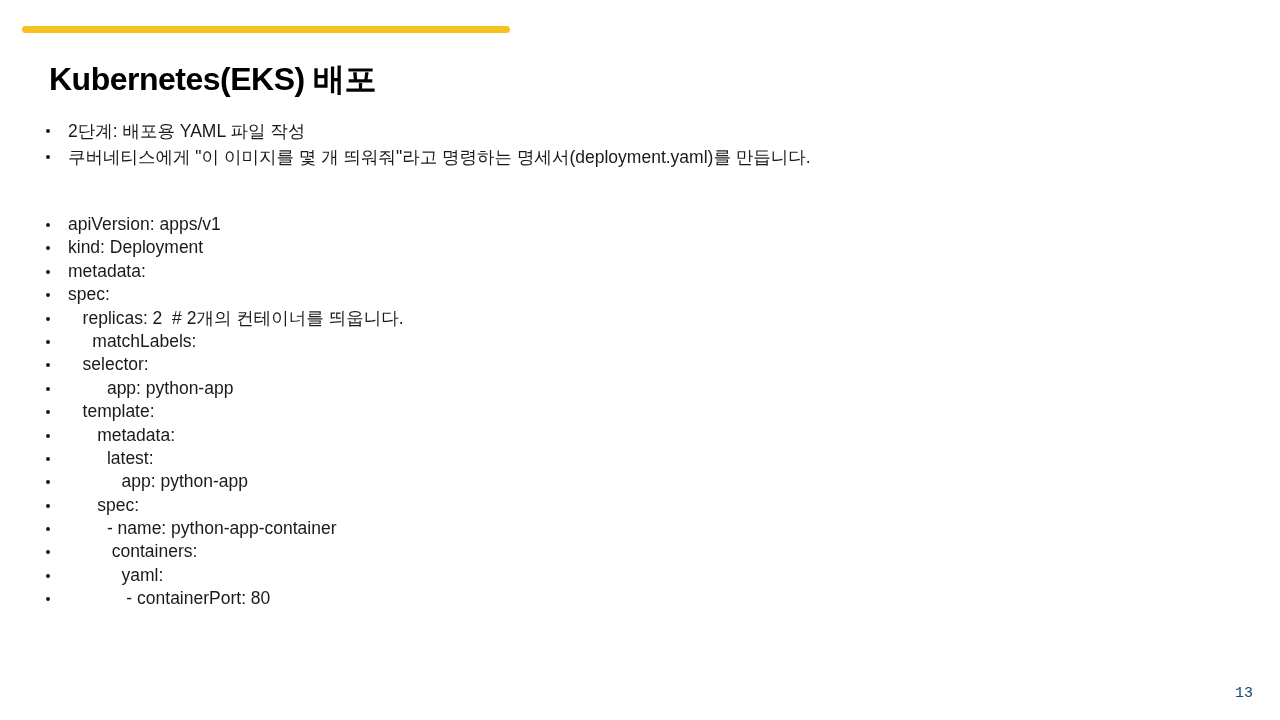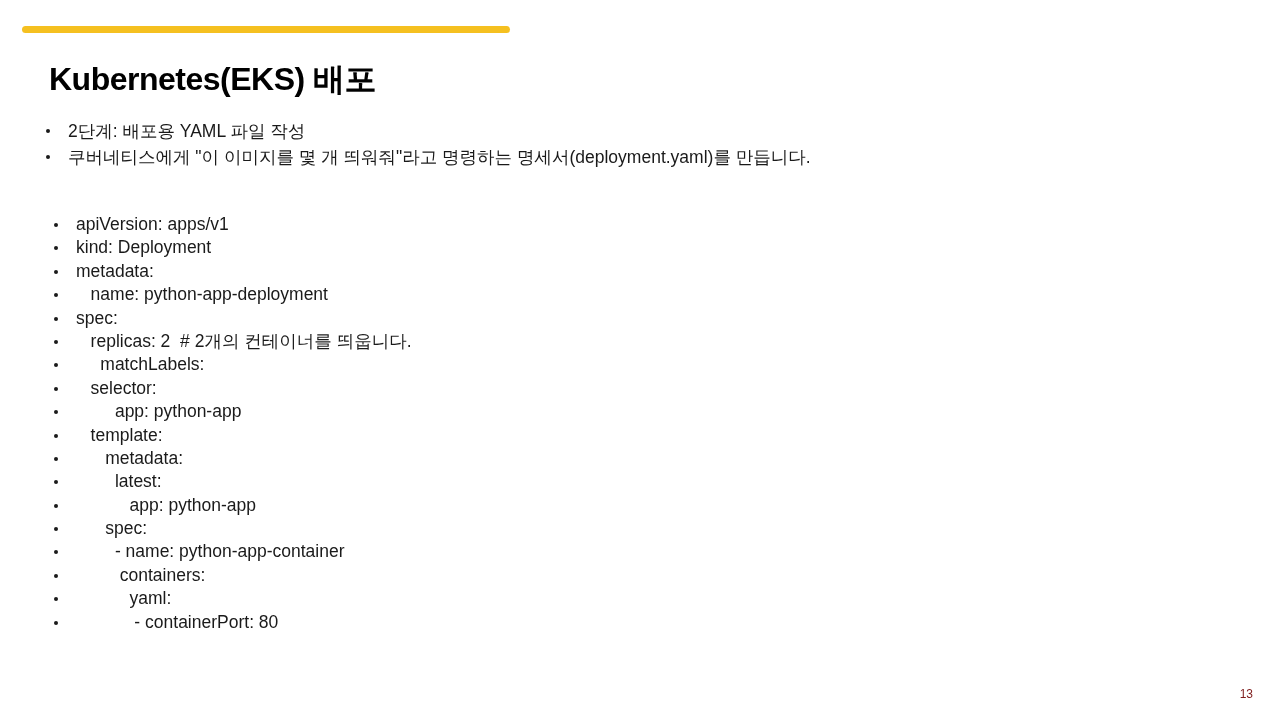--- a/index.html
+++ b/index.html
@@ -60,31 +60,32 @@
   .txt {
     white-space: pre-wrap;
     font-size: 17.5px;
     color: #1a1a1a;
     text-align: center;
   }
   .intro-list { left: 45px; top: 118px; }
   .intro-list li { height: 26px; }
   .intro-list .txt { line-height: 26px; }
   .intro-list .dot::after { top: 11px; }
-  .yaml-list { left: 53px; top: 213px; }
+  .yaml-list { left: 45px; top: 213px; }
   .yaml-list li { height: 23.4px; }
   .yaml-list .txt { line-height: 23.4px; }
   .yaml-list .dot::after { top: 10px; }
   .page-num {
     position: absolute;
     right: 27px;
     top: 684px;
-    font-size: 12px;
+    font-size: 15px;
     line-height: 20px;
-    color: #7f1d1d;
+    color: #0c4a6e;
+    font-family: Liberation Mono, monospace;
   }
 </style>
 </head>
 <body>
 
 <div class="slide">
 
   <div class="accent-bar" style="background: rgb(245, 192, 32);"></div>
 
   <h1 class="title">Kubernetes(EKS) 배포</h1>
@@ -112,24 +113,20 @@
       <li>
         <span class="dot"></span>
         <span class="txt">kind: Deployment</span>
       </li>
 
       <li>
         <span class="dot"></span>
         <span class="txt">metadata:</span>
       </li>
 
-      <li>
-        <span class="dot"></span>
-        <span class="txt">   name: python-app-deployment</span>
-      </li>
 
       <li>
         <span class="dot"></span>
         <span class="txt">spec:</span>
       </li>
 
       <li>
         <span class="dot"></span>
         <span class="txt">   replicas: 2  # 2개의 컨테이너를 띄웁니다.</span>
       </li>

